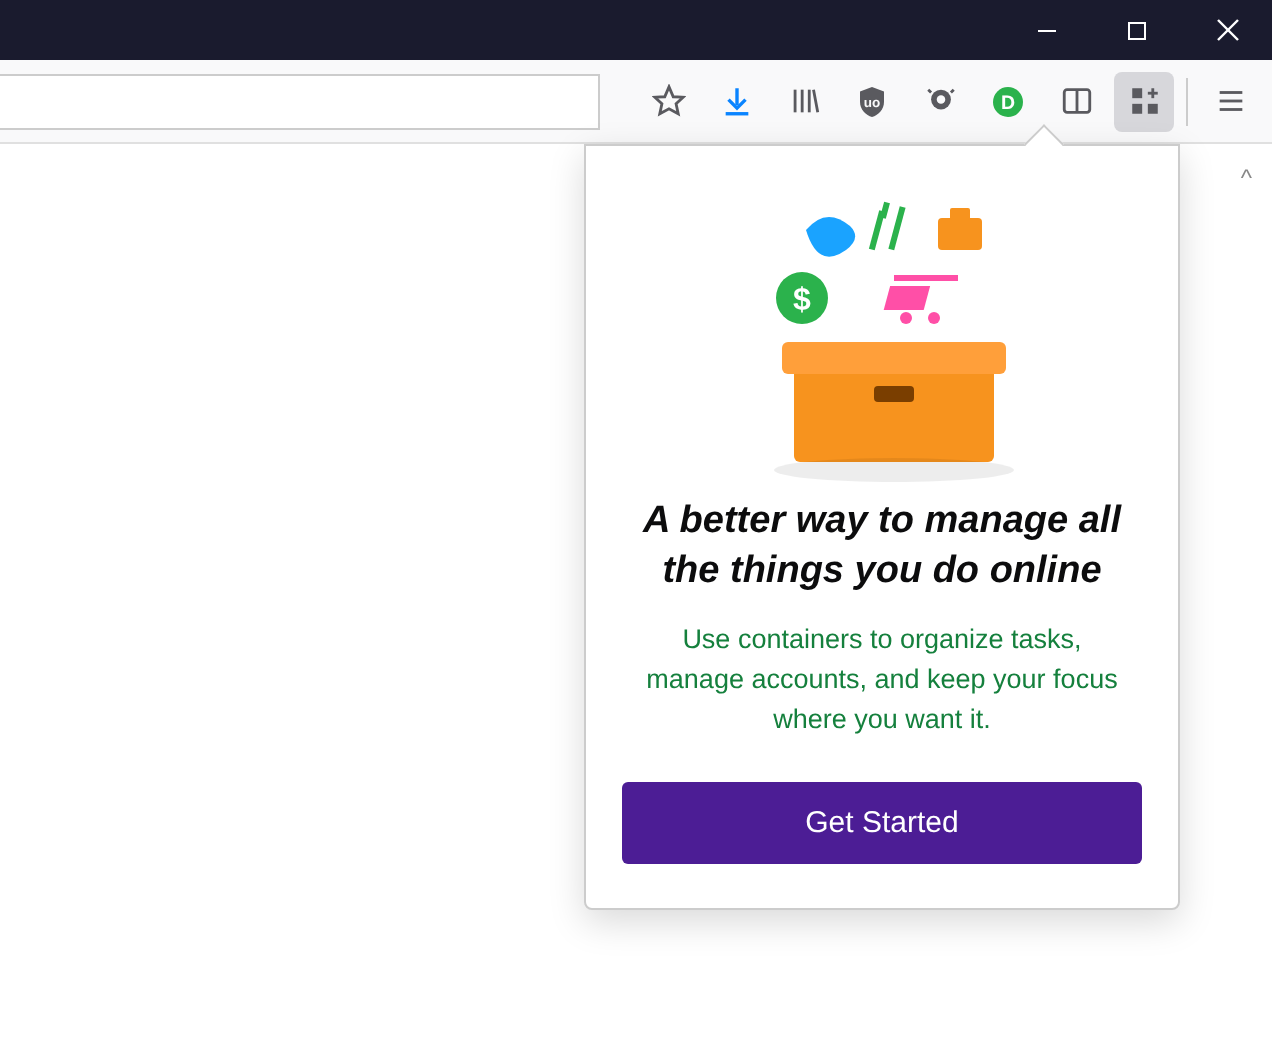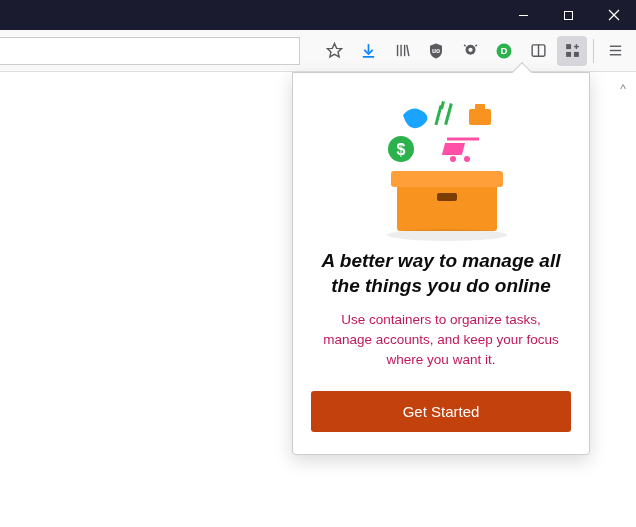--- a/index.html
+++ b/index.html
@@ -89,28 +89,28 @@
   .popup h2 {
     font-size: 19px;
     font-weight: 700;
     color: #0c0c0d;
     line-height: 1.3;
     margin: 6px 0 12px 0;
     font-style: italic;
   }
   .popup p {
     font-size: 13.5px;
-    color: #be185d;
+    color: #15803d;
     line-height: 1.45;
     margin-bottom: 22px;
     padding: 0 4px;
   }
   .cta-btn {
     width: 100%;
-    background: #c2410c;
+    background: #4c1d95;
     color: #fff;
     border: none;
     border-radius: 3px;
     font-size: 15px;
     padding: 12px 0;
     cursor: pointer;
   }
 </style>
 </head>
 <body>

